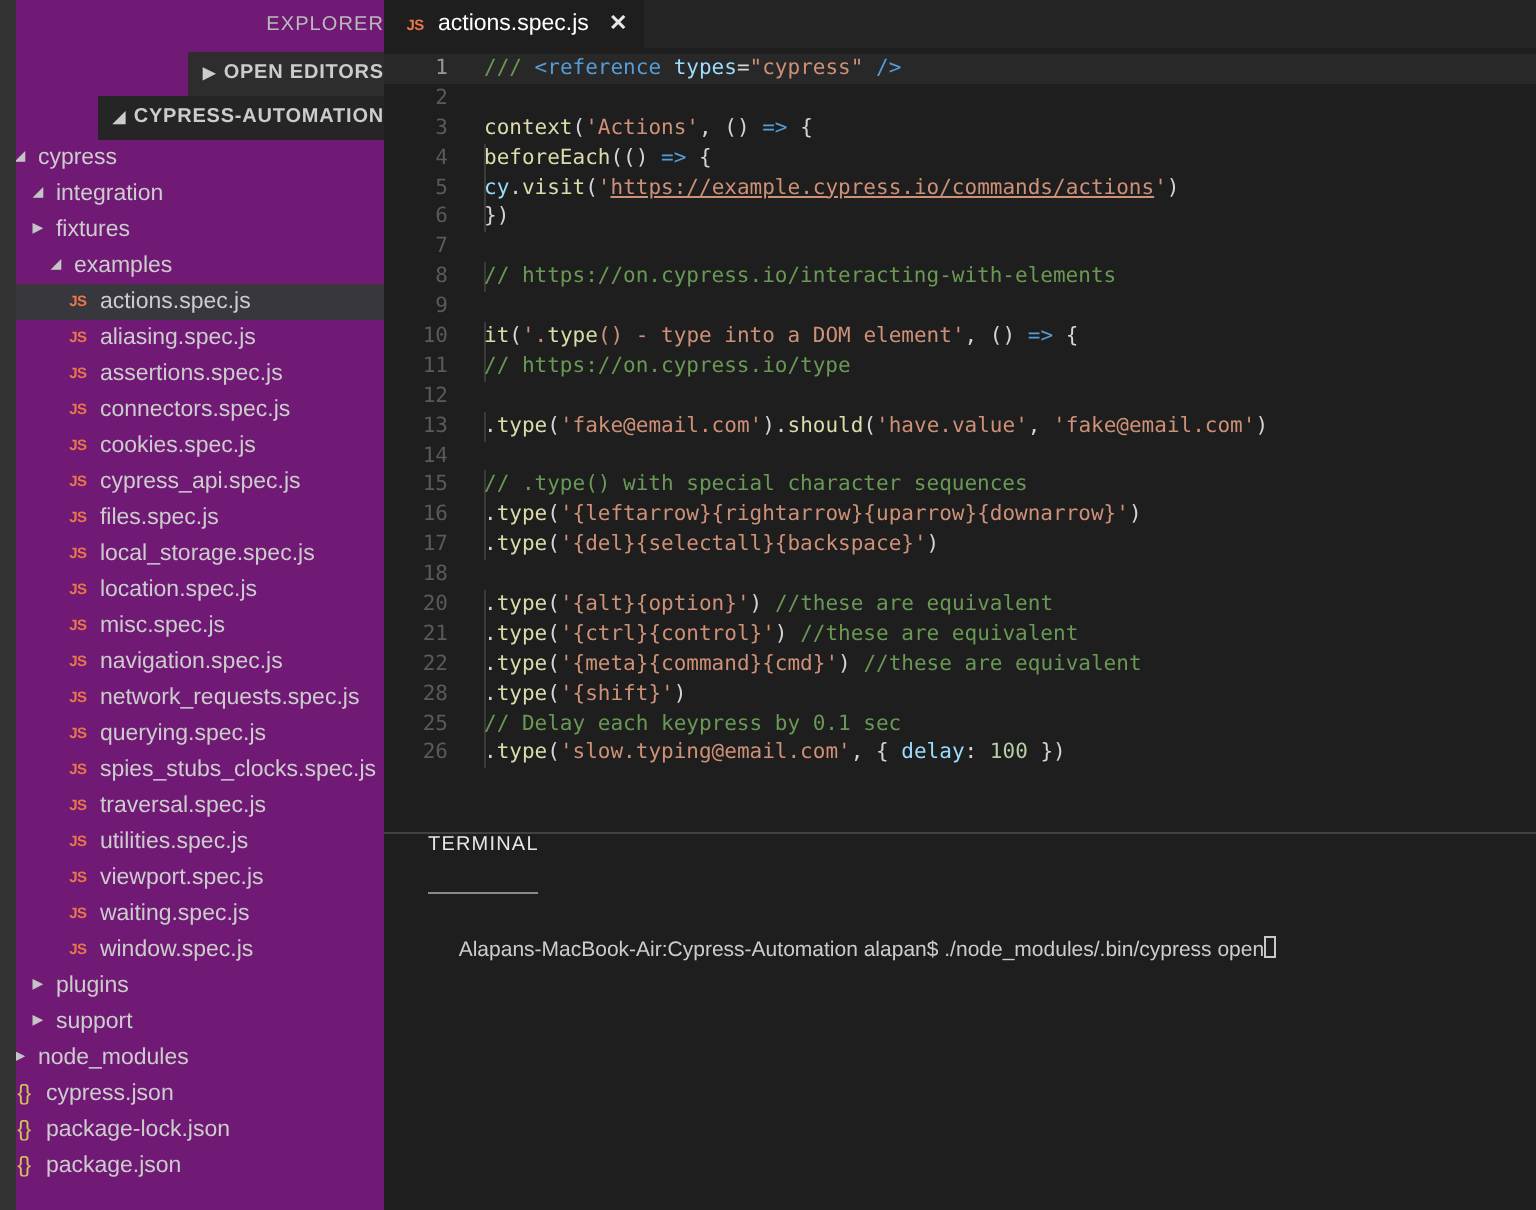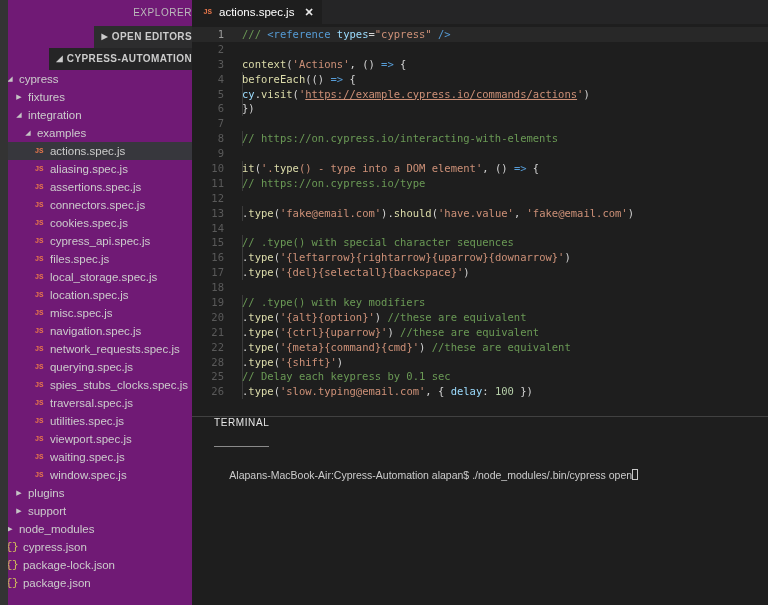--- a/index.html
+++ b/index.html
@@ -90,21 +90,21 @@
     width: 12px; min-width: 12px;
     font-size: 7px;
     color: #c5c5c5;
     text-align: center;
     display: inline-block;
   }
   .ficon {
     width: 16px; min-width: 16px;
     display: inline-block;
     text-align: center;
-    font-family: Liberation Mono, monospace;
+    font-family: Liberation Sans, sans-serif;
     font-size: 7.5px;
     font-weight: bold;
     letter-spacing: -0.3px;
   }
   .ficon.js { color: #e8774b; }
   .ficon.json { color: #d4c35a; font-size: 11px; font-weight: normal; }
   .row .label { padding-left: 3px; }
   .row.folder .label { color: #cccccc; }
 
   
@@ -263,27 +263,27 @@
     </div>
 
     <div class="tree" id="tree">
         <div class="row folder">
           <span class="indent" style="width: 4px;"></span>
           <span class="arrow">◢</span>
           <span class="label">cypress</span>
         </div>
         <div class="row folder">
           <span class="indent" style="width: 13px;"></span>
+          <span class="arrow">◢</span>
+          <span class="label">integration</span>
+        </div>
+        <div class="row folder">
+          <span class="indent" style="width: 13px;"></span>
           <span class="arrow">▶</span>
           <span class="label">fixtures</span>
-        </div>
-        <div class="row folder">
-          <span class="indent" style="width: 13px;"></span>
-          <span class="arrow">◢</span>
-          <span class="label">integration</span>
         </div>
         <div class="row folder">
           <span class="indent" style="width: 22px;"></span>
           <span class="arrow">◢</span>
           <span class="label">examples</span>
         </div>
         <div class="row selected">
           <span class="indent" style="width: 31px;"></span>
           <span class="ficon js">JS</span>
           <span class="label">actions.spec.js</span>
@@ -434,23 +434,22 @@
         <div class="code-line"><span class="lineno">9</span><span class="codetext"></span></div>
         <div class="code-line"><span class="lineno">10</span><span class="codetext"><span class="g">&nbsp;&nbsp;</span><span class="fn">it</span>(<span class="st">'.<span class="fn">type</span>() - type into a DOM element'</span>, () <span class="op">=&gt;</span> {</span></div>
         <div class="code-line"><span class="lineno">11</span><span class="codetext"><span class="g">&nbsp;&nbsp;</span><span class="g">&nbsp;&nbsp;</span><span class="c">// </span><span class="c lnk">https://on.cypress.io/type</span></span></div>
         <div class="code-line"><span class="lineno">12</span></div>
         <div class="code-line"><span class="lineno">13</span><span class="codetext"><span class="g">&nbsp;&nbsp;</span><span class="g">&nbsp;&nbsp;</span><span class="g">&nbsp;&nbsp;</span>.<span class="fn">type</span>(<span class="st">'fake@email.com'</span>).<span class="fn">should</span>(<span class="st">'have.value'</span>, <span class="st">'fake@email.com'</span>)</span></div>
         <div class="code-line"><span class="lineno">14</span><span class="codetext"></span></div>
         <div class="code-line"><span class="lineno">15</span><span class="codetext"><span class="g">&nbsp;&nbsp;</span><span class="g">&nbsp;&nbsp;</span><span class="g">&nbsp;&nbsp;</span><span class="c">// .type() with special character sequences</span></span></div>
         <div class="code-line"><span class="lineno">16</span><span class="codetext"><span class="g">&nbsp;&nbsp;</span><span class="g">&nbsp;&nbsp;</span><span class="g">&nbsp;&nbsp;</span>.<span class="fn">type</span>(<span class="st">'{leftarrow}{rightarrow}{uparrow}{downarrow}'</span>)</span></div>
         <div class="code-line"><span class="lineno">17</span><span class="codetext"><span class="g">&nbsp;&nbsp;</span><span class="g">&nbsp;&nbsp;</span><span class="g">&nbsp;&nbsp;</span>.<span class="fn">type</span>(<span class="st">'{del}{selectall}{backspace}'</span>)</span></div>
         <div class="code-line"><span class="lineno">18</span><span class="codetext"></span></div>
-        <div class="code-line"><span class="lineno">19</span><span class="codetext"><span class="g">&nbsp;&nbsp;</span><span class="g">&nbsp;&nbsp;</span><span class="g">&nbsp;&nbsp;</span><span class="c">// .type() with key modifiers</span></span></div>
         <div class="code-line"><span class="lineno">20</span><span class="codetext"><span class="g">&nbsp;&nbsp;</span><span class="g">&nbsp;&nbsp;</span><span class="g">&nbsp;&nbsp;</span>.<span class="fn">type</span>(<span class="st">'{alt}{option}'</span>) <span class="c">//these are equivalent</span></span></div>
-        <div class="code-line"><span class="lineno">21</span><span class="codetext"><span class="g">&nbsp;&nbsp;</span><span class="g">&nbsp;&nbsp;</span><span class="g">&nbsp;&nbsp;</span>.<span class="fn">type</span>(<span class="st">'{ctrl}{uparrow}'</span>) <span class="c">//these are equivalent</span></span></div>
+        <div class="code-line"><span class="lineno">21</span><span class="codetext"><span class="g">&nbsp;&nbsp;</span><span class="g">&nbsp;&nbsp;</span><span class="g">&nbsp;&nbsp;</span>.<span class="fn">type</span>(<span class="st">'{ctrl}{control}'</span>) <span class="c">//these are equivalent</span></span></div>
         <div class="code-line"><span class="lineno">22</span><span class="codetext"><span class="g">&nbsp;&nbsp;</span><span class="g">&nbsp;&nbsp;</span><span class="g">&nbsp;&nbsp;</span>.<span class="fn">type</span>(<span class="st">'{meta}{command}{cmd}'</span>) <span class="c">//these are equivalent</span></span></div>
         <div class="code-line"><span class="lineno">28</span><span class="codetext"><span class="g">&nbsp;&nbsp;</span><span class="g">&nbsp;&nbsp;</span><span class="g">&nbsp;&nbsp;</span>.<span class="fn">type</span>(<span class="st">'{shift}'</span>)</span></div>
         <div class="code-line"><span class="lineno">25</span><span class="codetext"><span class="g">&nbsp;&nbsp;</span><span class="g">&nbsp;&nbsp;</span><span class="g">&nbsp;&nbsp;</span><span class="c">// Delay each keypress by 0.1 sec</span></span></div>
         <div class="code-line"><span class="lineno">26</span><span class="codetext"><span class="g">&nbsp;&nbsp;</span><span class="g">&nbsp;&nbsp;</span><span class="g">&nbsp;&nbsp;</span>.<span class="fn">type</span>(<span class="st">'slow.typing@email.com'</span>, { <span class="id">delay</span>: <span class="nm">100</span> })</span></div>
       </div>
 
     <div class="panel">
       <div class="panel-tabs">
         <div class="panel-tab">TERMINAL</div>
       </div>

